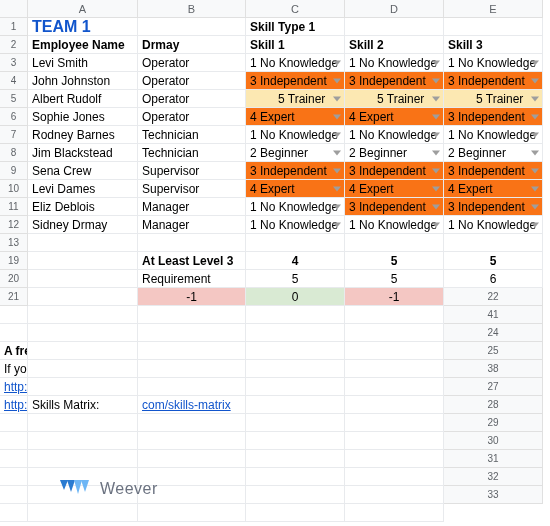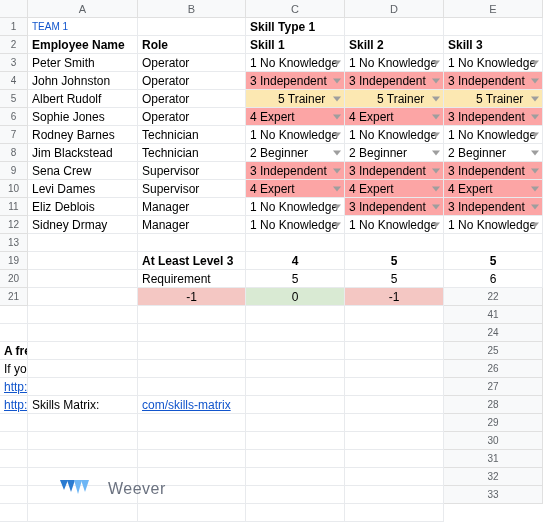--- a/index.html
+++ b/index.html
@@ -45,54 +45,54 @@
     border-bottom: 1px solid #e8eaed;
     display: flex;
     align-items: center;
     padding: 0 4px;
     white-space: nowrap;
     overflow: hidden;
     position: relative;
     font-size: 12px;
   }
   .bold { font-weight: bold; }
-  .team { color: #1155cc; font-weight: normal; font-size: 10px; }
+  .team { color: #1155cc; font-weight: bold; font-size: 16px; }
   .link { color: #1155cc; text-decoration: underline; cursor: pointer; }
   .dd-arrow {
     position: absolute;
     right: 3px;
     top: 50%;
     transform: translateY(-50%);
     width: 0; height: 0;
     border-left: 4px solid transparent;
     border-right: 4px solid transparent;
     border-top: 5px solid #9e9e9e;
   }
-  .bg-green  { background: #fca5a5; }
+  .bg-green  { background: #f97316; }
   .bg-yellow { background: #fce8b2; padding-left: 32px; }
   .bg-red    { background: #f4c7c3; }
   .bg-lgreen { background: #d9ead3; }
   .center { justify-content: center; }
   .overflow-span {
     position: absolute;
     left: 4px;
     top: 0;
     height: 100%;
     display: flex;
     align-items: center;
     white-space: nowrap;
     z-index: 1;
   }
   .logo {
     position: absolute;
     left: 60px;
     top: 480px;
     display: flex;
     align-items: center;
-    gap: 14px;
+    gap: 6px;
     color: #6b7280;
     font-size: 16px;
     font-weight: 500;
     letter-spacing: .5px;
   }
   .logo svg { display:block; }
 </style>
 </head>
 <body>
 
@@ -104,26 +104,26 @@
     <div class="hdr">D</div>
     <div class="hdr">E</div>
     <div class="rowhdr">1</div>
     <div class="cell team">TEAM 1</div>
     <div class="cell "></div>
     <div class="cell bold">Skill Type 1</div>
     <div class="cell "></div>
     <div class="cell "></div>
     <div class="rowhdr">2</div>
     <div class="cell bold">Employee Name</div>
-    <div class="cell bold">Role</div>
+    <div class="cell bold">Drmay</div>
     <div class="cell bold">Skill 1</div>
     <div class="cell bold">Skill 2</div>
     <div class="cell bold">Skill 3</div>
     <div class="rowhdr">3</div>
-    <div class="cell ">Peter Smith</div>
+    <div class="cell ">Levi Smith</div>
     <div class="cell ">Operator</div>
     <div class="cell ">1 No Knowledge<span class="dd-arrow"></span></div>
     <div class="cell ">1 No Knowledge<span class="dd-arrow"></span></div>
     <div class="cell ">1 No Knowledge<span class="dd-arrow"></span></div>
     <div class="rowhdr">4</div>
     <div class="cell ">John Johnston</div>
     <div class="cell ">Operator</div>
     <div class="cell bg-green">3 Independent<span class="dd-arrow"></span></div>
     <div class="cell bg-green">3 Independent<span class="dd-arrow"></span></div>
     <div class="cell bg-green">3 Independent<span class="dd-arrow"></span></div>
@@ -219,21 +219,21 @@
     <div class="cell "></div>
     <div class="cell "></div>
     <div class="rowhdr">25</div>
     <div class="cell ">
       <span class="overflow-span">If you would like to digitize this an other processes, feel free to learn more about Weever at:</span>
     </div>
     <div class="cell "></div>
     <div class="cell "></div>
     <div class="cell "></div>
     <div class="cell "></div>
-    <div class="rowhdr">26</div>
+    <div class="rowhdr">38</div>
     <div class="cell">
       <span class="overflow-span link">http://weeverapps.com</span>
     </div>
     <div class="cell "></div>
     <div class="cell "></div>
     <div class="cell "></div>
     <div class="cell "></div>
     <div class="rowhdr">27</div>
     <div class="cell">
       <span class="link">http://weeverapps.</span>

